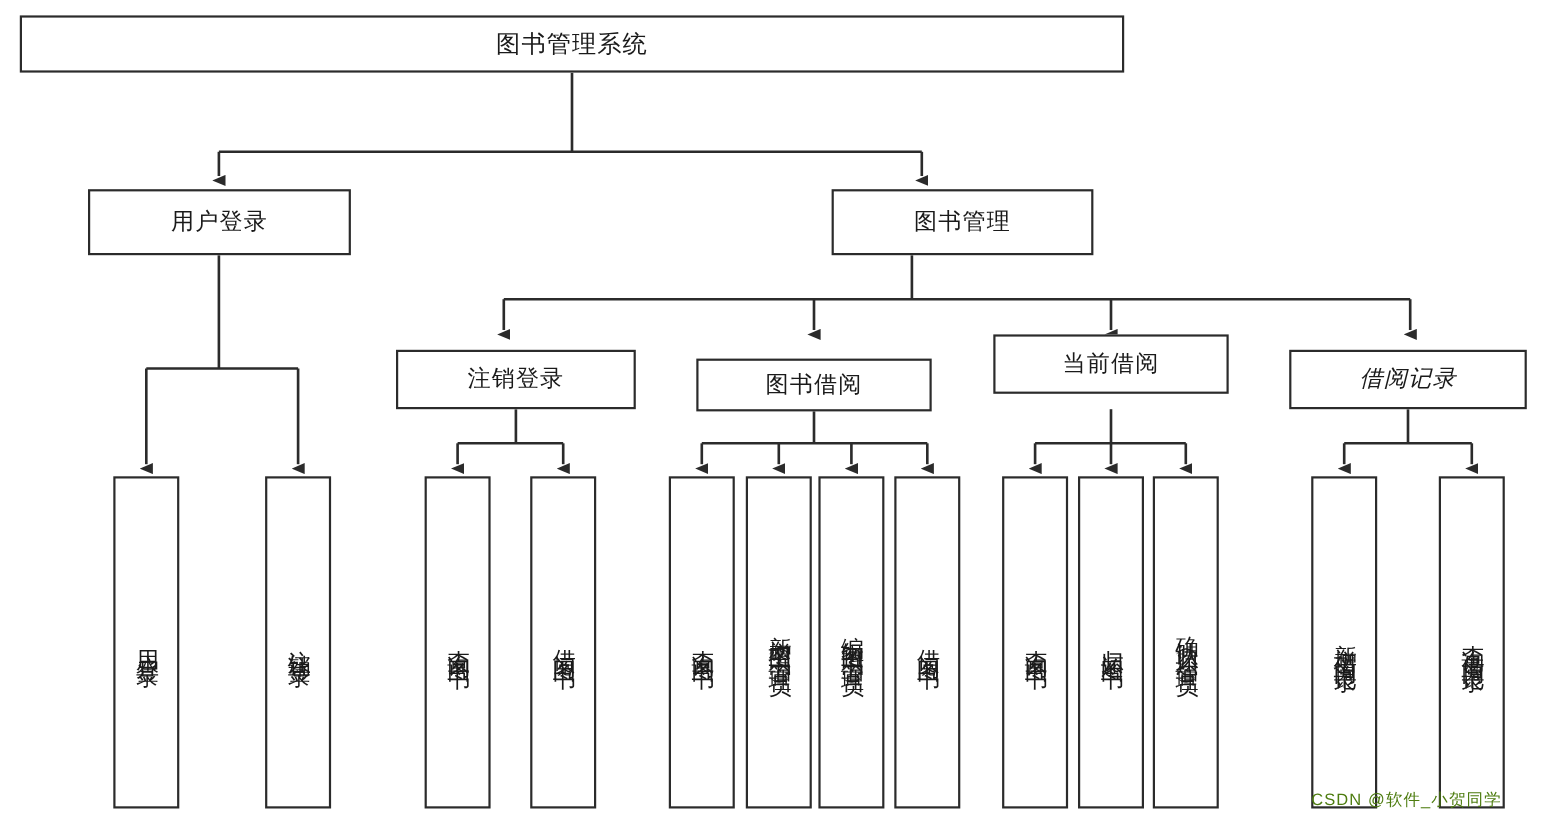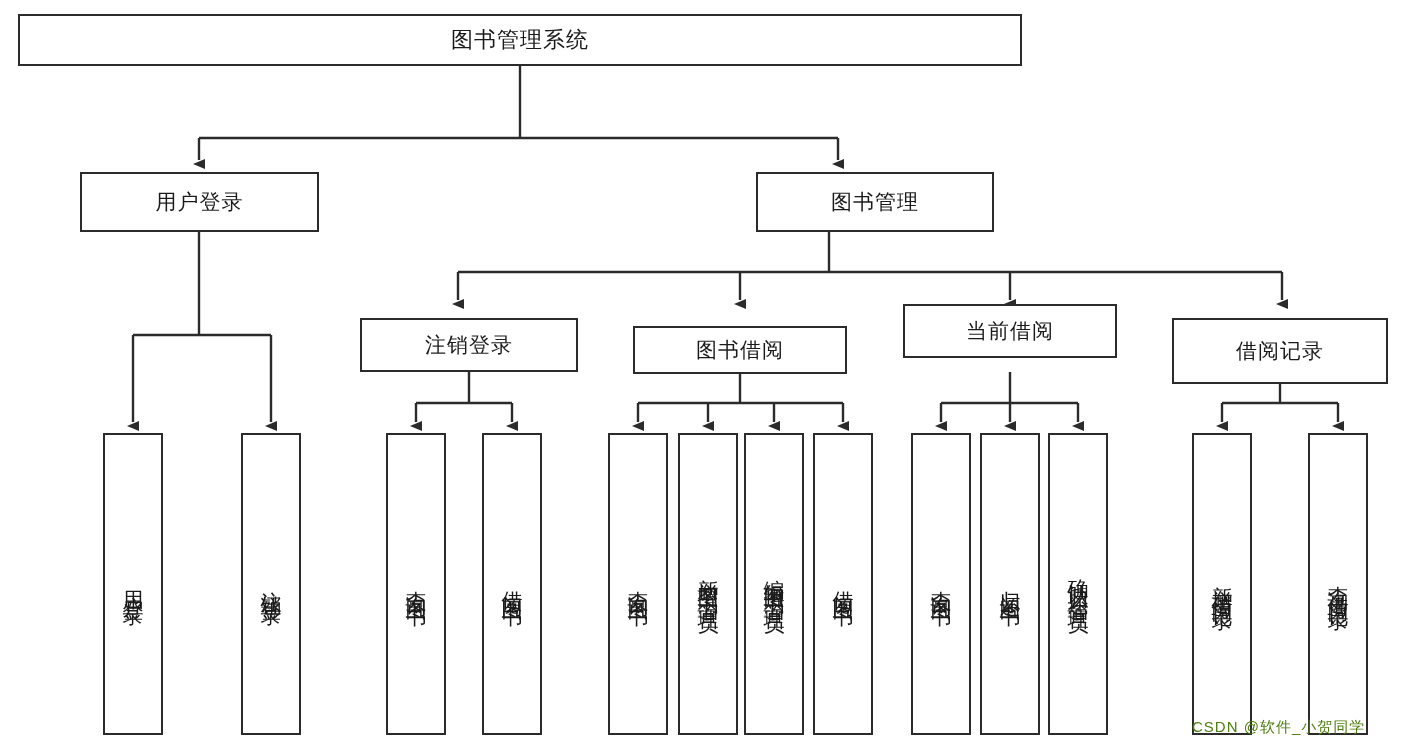--- a/index.html
+++ b/index.html
@@ -119,21 +119,21 @@
   </svg>
 
   <div class="node horiz root" style="left:18px; top:14px; width:1004px; height:52px;">图书管理系统</div>
 
   <div class="node horiz" style="left:80px; top:172px; width:239px; height:60px;">用户登录</div>
   <div class="node horiz" style="left:710px; top:172px; width:238px; height:60px;margin-left:46px;">图书管理</div>
 
   <div class="node horiz" style="left:360px; top:318px; width:218px; height:54px;">注销登录</div>
   <div class="node horiz" style="left:633px; top:326px; width:214px; height:48px;">图书借阅</div>
   <div class="node horiz" style="left:903px; top:304px; width:214px; height:54px;">当前借阅</div>
-  <div class="node horiz" style="left:1172px; top:318px; width:216px; height:66px;">借阅记录</div>
+  <div class="node horiz" style="left:1172px; top:318px; width:216px; height:54px;font-style:italic;">借阅记录</div>
 
   <div class="node vert" style="left:103px; top:433px; width:60px; height:302px;">
     <span class="vtext">用户登录</span>
   </div>
   <div class="node vert" style="left:241px; top:433px; width:60px; height:302px;">
     <span class="vtext">注销登录</span>
   </div>
 
   <div class="node vert" style="left:386px; top:433px; width:60px; height:302px;">
     <span class="vtext">查询图书</span>

